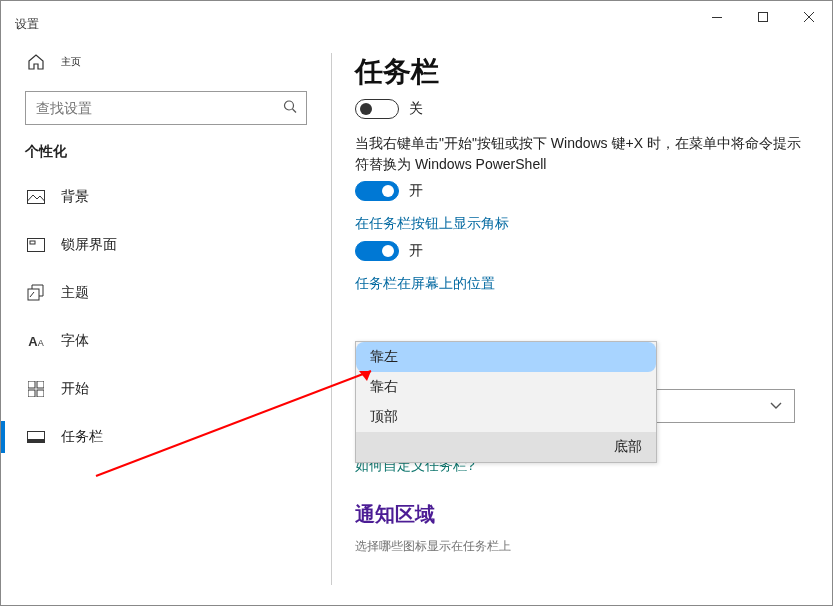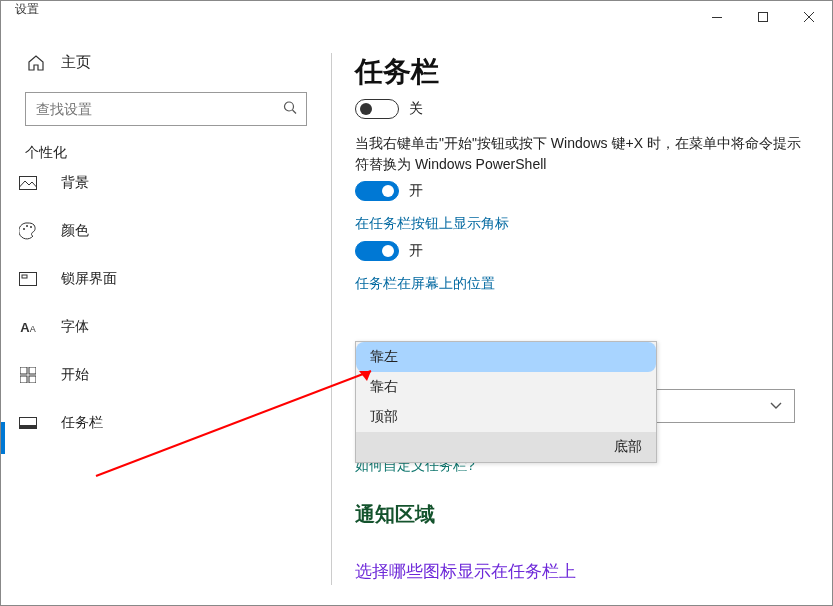--- a/index.html
+++ b/index.html
@@ -1,36 +1,36 @@
 <!DOCTYPE html>
 <html><head>
 <meta charset="utf-8">
 <style>
   * { box-sizing: border-box; margin: 0; padding: 0; font-family: "Microsoft YaHei", "Segoe UI", sans-serif; }
   body { width: 833px; height: 606px; background: #fff; overflow: hidden; position: relative; border:1px solid #888;}
   
-  .titlebar { height: 32px; display: flex; align-items: flex-start; padding-left: 14px; font-size: 12px; color:#333; }
+  .titlebar { height: 32px; display: flex; align-items: flex-end; padding-left: 14px; font-size: 12px; color:#333; }
   .titlebar .spacer { flex:1; }
   .win-controls { display:flex; height:32px; }
   .win-btn { width:46px; display:flex; align-items:center; justify-content:center; font-size:12px; }
   
   .body-area { display:flex; height:calc(100% - 32px); }
   
   .sidebar { width: 330px; padding: 20px 0 0 0; position:relative; }
-  .home-row { display:flex; align-items:center; padding: 0 24px 20px 26px; gap:16px; font-size:15px; color:#222;}
+  .home-row { display:flex; align-items:center; padding: 0 24px 20px 26px; gap:16px; font-size:10px; color:#222;}
   .home-ico { width:18px; height:18px; display:flex; align-items:center; justify-content:center;}
   
   .search-wrap { margin: 0 24px 18px 24px; position:relative; }
   .search-input { width:100%; height:34px; border:1px solid #999; padding:0 36px 0 10px; font-size:14px; background:#fff; color:#8b5cf6;}
   .search-ico { position:absolute; right:10px; top:50%; transform:translateY(-50%); font-size:14px; color:#333;}
   
-  .section-label { padding: 0 24px 12px 24px; font-size:14px; font-weight:normal; color:#222;}
+  .section-label { padding: 0 24px 12px 24px; font-size:14px; font-weight:bold; color:#222;}
   
   .nav-list {}
-  .nav-item { display:flex; align-items:flex-start; height:48px; padding-left:18px; gap:24px; font-size:14px; color:#222; cursor:default;}
+  .nav-item { display:flex; align-items:center; height:48px; padding-left:26px; gap:16px; font-size:14px; color:#222; cursor:default;}
   .nav-item.selected-left { position:relative; }
   .nav-item.selected-left::before { content:""; position:absolute; left:0; top:8px; bottom:8px; width:4px; background:#0078d4;}
   .nav-ico { width:18px; height:18px; display:flex; align-items:center; justify-content:center; color:#333;}
   
   .content { flex:1; padding: 10px 28px 0 24px; position:relative; overflow:hidden;}
   .content::before { content:""; position:absolute; left:0; top:20px; bottom:20px; width:1px; background:#ccc;}
   
   h1.page-title { font-size:28px; font-weight:600; margin: 10px 0 8px 0; color:#111;}
   
   .toggle-row { display:flex; align-items:center; gap:10px; margin:6px 0 14px 0;}
@@ -45,22 +45,22 @@
   
   .dropdown-closed { height:34px; border:1px solid #999; width:440px; display:flex; align-items:center; justify-content:flex-end; padding:0 12px; margin-top:96px;}
   .chevron { font-size:12px; color:#555;}
   
   .dropdown-list { position:absolute; left:24px; top:308px; width:302px; background:#f2f2f2; border:1px solid #bbb; box-shadow:1px 1px 4px rgba(0,0,0,.15); z-index:10;}
   .dd-item { height:30px; display:flex; align-items:center; padding:0 14px; font-size:14px; color:#222;}
   .dd-item.highlight { background:#a8d4ff;border-radius:8px;}
   .dd-item.hover { background:#e0e0e0;justify-content:flex-end;}
   
   .link { color:#0f766e; font-size:14px; margin: 34px 0 14px 0; display:block;}
-  h2.section { font-size:20px; font-weight:600; margin:26px 0 32px 0; color:#14532d;}
-  .link2 { color:#6d28d9; font-size:17px;}
+  h2.section { font-size:20px; font-weight:600; margin:26px 0 8px 0; color:#4c1d95;}
+  .link2 { color:#737373; font-size:12px;}
   
   .arrow { position:absolute; pointer-events:none; z-index:20;}
 </style>
 </head>
 <body>
 
 <div class="titlebar">
   <span>设置</span>
   <div class="spacer"></div>
   <div class="win-controls">
@@ -111,37 +111,36 @@
         <span class="nav-ico">
             <svg width="18" height="14" viewBox="0 0 18 14">
               <rect x="0.5" y="0.5" width="17" height="13" fill="none" stroke="#333"></rect>
               <polyline points="0.5,11 6,5 10,9 13,6 17.5,11" fill="none" stroke="#333"></polyline>
             </svg>
           </span>
         <span>背景</span>
       </div>
       <div class="nav-item">
         <span class="nav-ico">
-            <svg width="18" height="18" viewBox="0 0 18 18">
-              <path d="M9 1 A8 8 0 1 0 14 14 C12 14 12 11 14 10 C16 9 17 6 15 3 C13 1 11 1 9 1 Z" fill="none" stroke="#333"></path>
-              <circle cx="5" cy="7" r="1" fill="#333"></circle>
-              <circle cx="8" cy="4" r="1" fill="#333"></circle>
-              <circle cx="12" cy="5" r="1" fill="#333"></circle>
-            </svg>
-          </span>
-        <span>颜色</span>
-      </div>
-      <div class="nav-item">
-        <span class="nav-ico">
             <svg width="18" height="14" viewBox="0 0 18 14">
               <rect x="0.5" y="0.5" width="17" height="13" fill="none" stroke="#333"></rect>
               <rect x="3" y="3" width="5" height="3" fill="none" stroke="#333"></rect>
             </svg>
           </span>
         <span>锁屏界面</span>
+      </div>
+      <div class="nav-item">
+        <span class="nav-ico">
+            <svg width="18" height="18" viewBox="0 0 18 18">
+              <rect x="1" y="5" width="11" height="11" fill="none" stroke="#333"></rect>
+              <path d="M5 5 L5 1 L16 1 L16 12 L12 12" fill="none" stroke="#333"></path>
+              <path d="M3 13 L7 8" stroke="#333"></path>
+            </svg>
+          </span>
+        <span>主题</span>
       </div>
       <div class="nav-item">
         <span class="nav-ico">
             <span style="font-size:13px;font-weight:bold;">A</span>
             <span style="font-size:9px;position:relative;top:2px;">A</span>
           </span>
         <span>字体</span>
       </div>
       <div class="nav-item">
         <span class="nav-ico">

